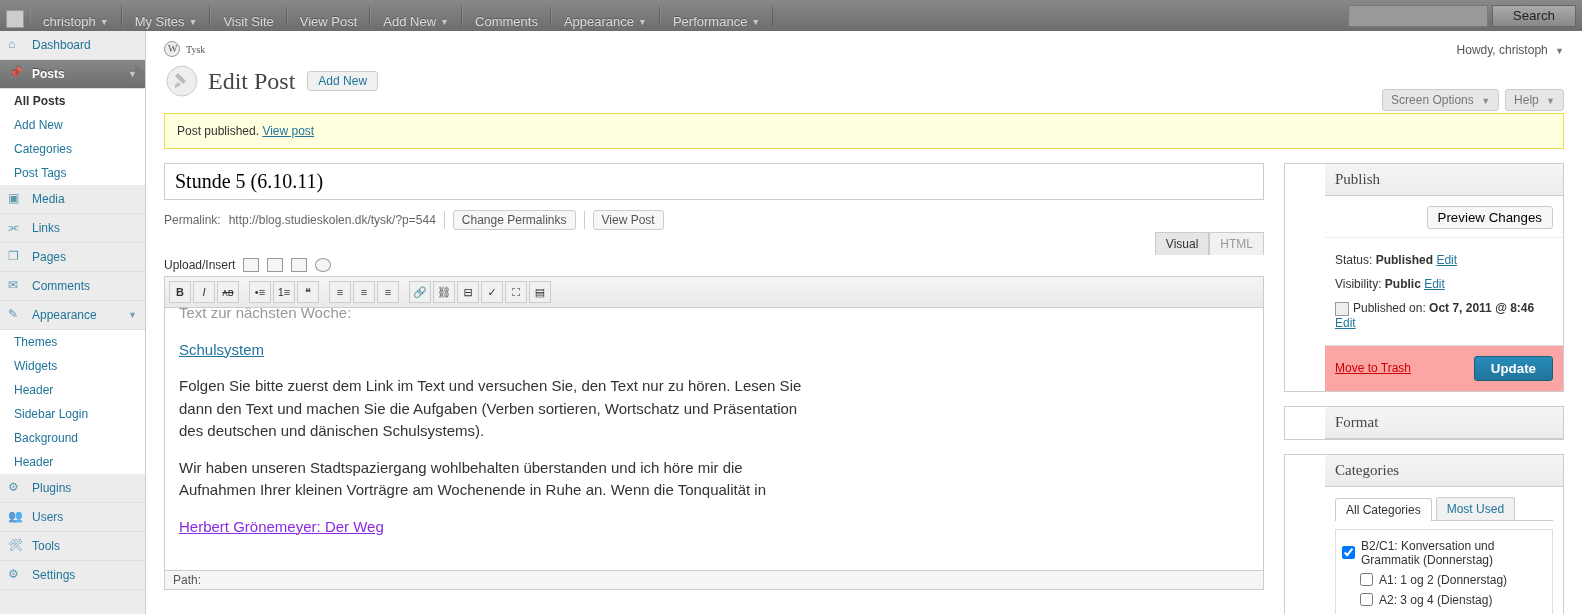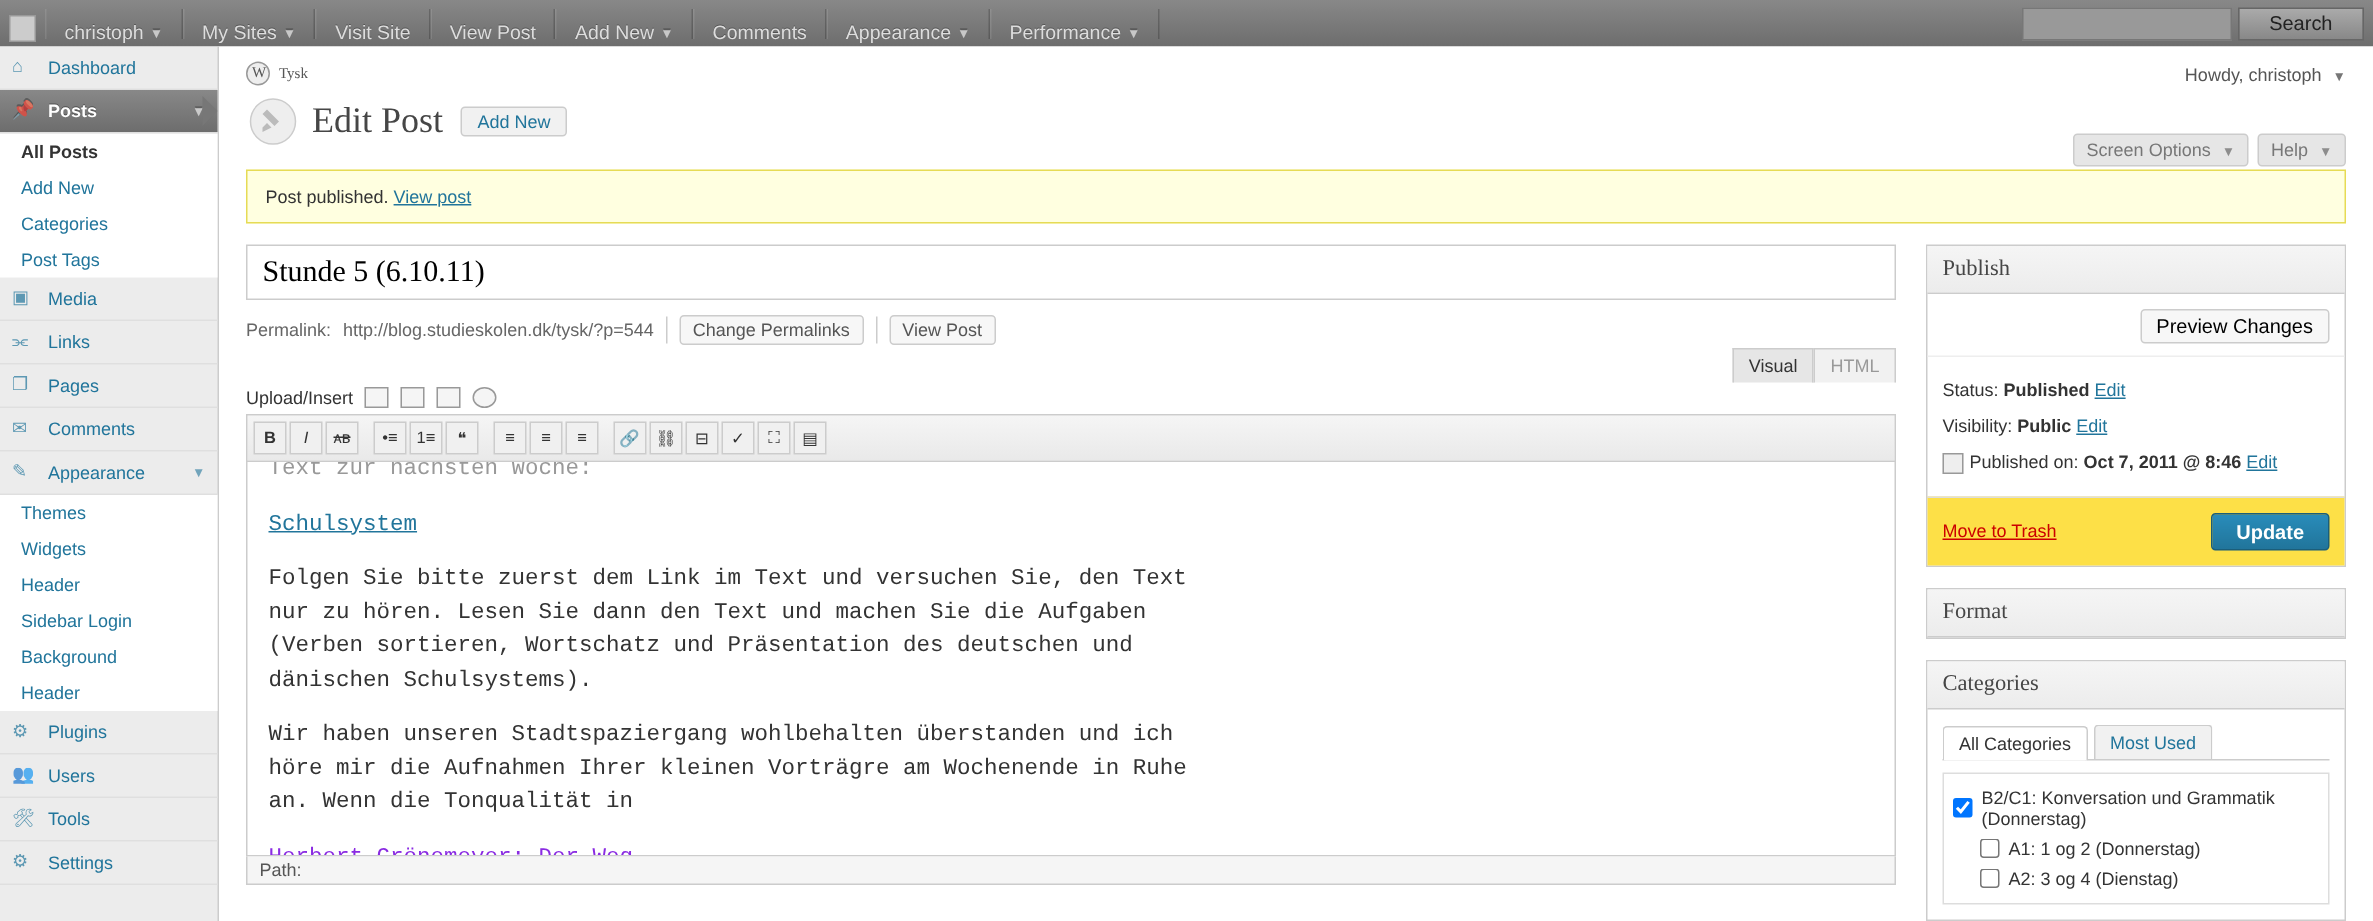--- a/index.html
+++ b/index.html
@@ -62,33 +62,33 @@
 .upload-row .lbl { color: #333; }
 .upload-row .uicon { width: 16px; height: 14px; border: 1px solid #999; background: #f5f5f5; cursor: pointer; }
 .editor-tabs { position: absolute; right: 0; top: -26px; display: flex; }
 .editor-tabwrap { position: relative; }
 .etab { border: 1px solid #ccc; border-bottom: none; padding: 4px 10px; background: #f1f1f1; color: #999; cursor: pointer; }
 .etab.active { background: #e6e6e6; color: #333; }
 
 .toolbar { border: 1px solid #ccc; background: linear-gradient(#f5f5f5,#e9e9e9); padding: 4px; display: flex; gap: 2px; }
 .tb-btn { width: 22px; height: 22px; border: 1px solid #ccc; background: #f0f0f0; display: flex; align-items: center; justify-content: center; font-size: 11px; cursor: pointer; }
 .tb-sep { width: 6px; }
-.editor-body { border: 1px solid #ccc; border-top: none; height: 263px; overflow-y: scroll; padding: 0 14px; font-family: Liberation Mono, monospace; font-size: 15px; color: #333; }
+.editor-body { border: 1px solid #ccc; border-top: none; height: 263px; overflow-y: scroll; padding: 0 14px; font-family: Liberation Sans, sans-serif; font-size: 15px; color: #333; }
 .editor-body p { margin: 14px 0; line-height: 1.5; }
 .editor-body a { color: #21759b; text-decoration: underline; }
 .editor-body a.visited { color: #8a2be2; }
 .path-bar { border: 1px solid #ccc; border-top: none; background: #f5f5f5; padding: 2px 8px; color: #555; font-size: 12px; }
 
-.box { border: 1px solid #ccc; margin-bottom: 14px; }
+.box { border: 1px solid #ccc; margin-bottom: 14px; padding-left: 40px; }
 .box-h { background: linear-gradient(#f5f5f5,#ececec); border-bottom: 1px solid #ccc; padding: 7px 10px; font-family: Georgia, serif; font-size: 15px; color: #464646; cursor: pointer; }
 .box-b { padding: 10px; font-size: 12px; }
 .pub-row { padding: 5px 0; }
 .pub-row strong { color: #333; }
 .pub-row a { color: #21759b; text-decoration: underline; cursor: pointer; }
-.pub-actions { border-top: 1px solid #ddd; display: flex; justify-content: space-between; align-items: center; padding: 10px; background: #fde047; }
+.pub-actions { border-top: 1px solid #ddd; display: flex; justify-content: space-between; align-items: center; padding: 10px; background: #fca5a5; }
 .trash { color: #c00; text-decoration: underline; cursor: pointer; }
 .btn-primary { background: linear-gradient(#298cba,#21759b); border: 1px solid #1a5e7a; color: #fff; padding: 4px 16px; border-radius: 3px; cursor: pointer; font-weight: bold; }
 .btn-secondary { background: #f7f7f7; border: 1px solid #ccc; padding: 3px 10px; border-radius: 3px; cursor: pointer; }
 .pub-top { text-align: right; padding: 10px 10px 8px; }
 
 .cat-tabs { display: flex; border-bottom: 1px solid #ccc; margin-bottom: 8px; }
 .cat-tab { padding: 4px 10px; border: 1px solid #ccc; border-bottom: none; margin-right: 4px; background: #f1f1f1; color: #21759b; cursor: pointer; border-radius: 3px 3px 0 0; }
 .cat-tab.active { background: #fff; color: #333; position: relative; top: 1px; }
 .cat-list { border: 1px solid #ddd; padding: 6px; max-height: 90px; overflow-y: scroll; }
 .cat-item { padding: 3px 0; display: flex; align-items: center; gap: 6px; color: #333; }

